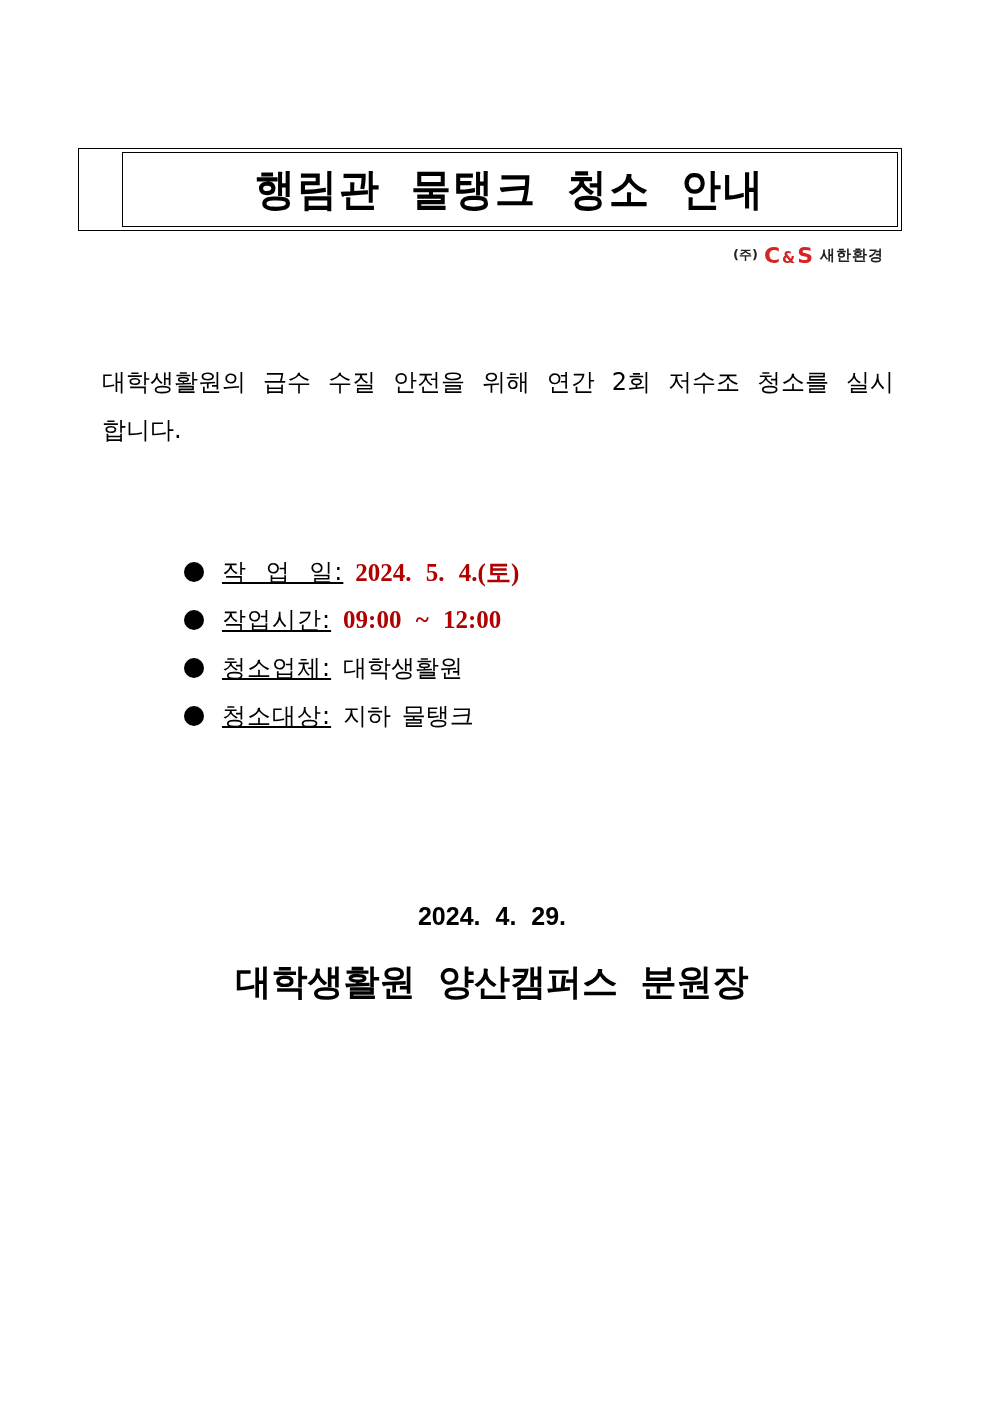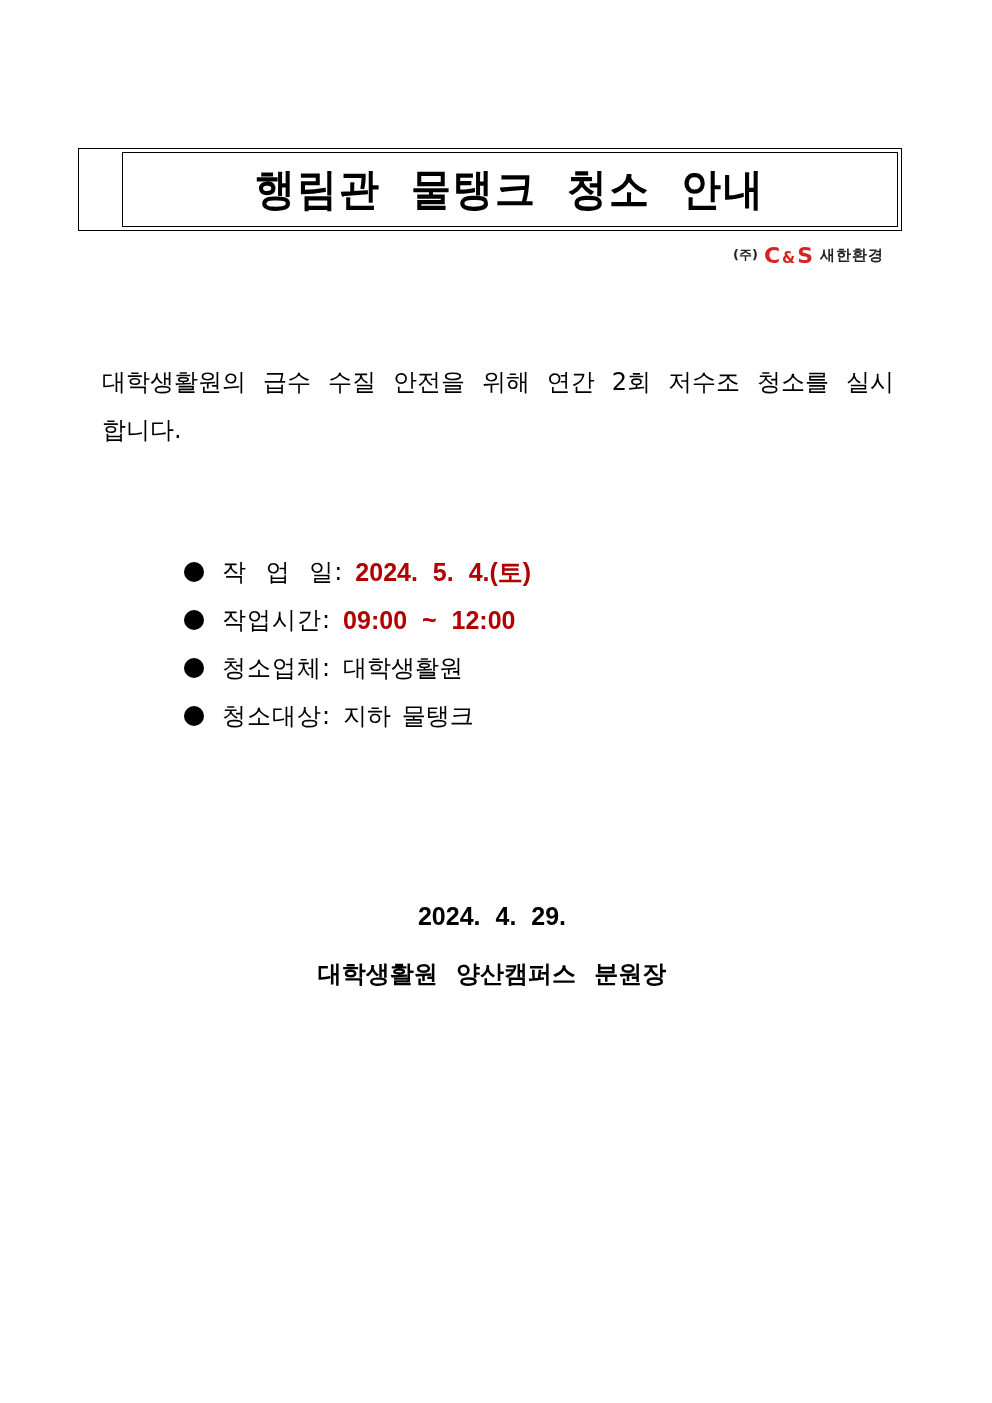--- a/index.html
+++ b/index.html
@@ -38,33 +38,33 @@
     .intro .justify { text-align: justify; text-align-last: justify; word-spacing: 4px; }
     .details {
       position: absolute; left: 180px; top: 548px; margin: 0; padding: 0; list-style: none;
       font-size: 24px;
     }
     .details li { height: 48px; display: flex; align-items: center; }
     .bullet {
       display: inline-block; width: 20px; height: 20px; border-radius: 50%;
       background: #000; margin-left: 4px; margin-right: 18px;
     }
-    .label { letter-spacing: 1px; }
+    .label { letter-spacing: 1px; text-decoration: underline; }
     .label.spaced { word-spacing: 10px; }
     .value { margin-left: 12px; word-spacing: 3px; }
-    .value.red { color: #b00000; font-weight: bold; font-family: Liberation Sans, sans-serif; font-size: 25px; word-spacing: 8px; }
+    .value.red { color: #b00000; font-weight: bold; font-family: Liberation Serif, serif; font-size: 25px; word-spacing: 8px; }
     .date {
       position: absolute; left: 0; width: 984px; top: 882px; text-align: center;
       font-size: 25px; font-weight: bold; word-spacing: 8px;
       font-family: "Liberation Sans", sans-serif;
       margin-top: 20px;
     }
     .signer {
       position: absolute; left: 0; width: 984px; top: 958px; text-align: center;
-      font-size: 24px; font-weight: bold; word-spacing: 10px;
+      font-size: 36px; font-weight: bold; word-spacing: 10px;
     }
   </style>
 </head>
 <body>
 
 <div class="title-box">
   <div class="title-box-inner">
     <span class="title-text">행림관 물탱크 청소 안내</span>
   </div>
 </div>

